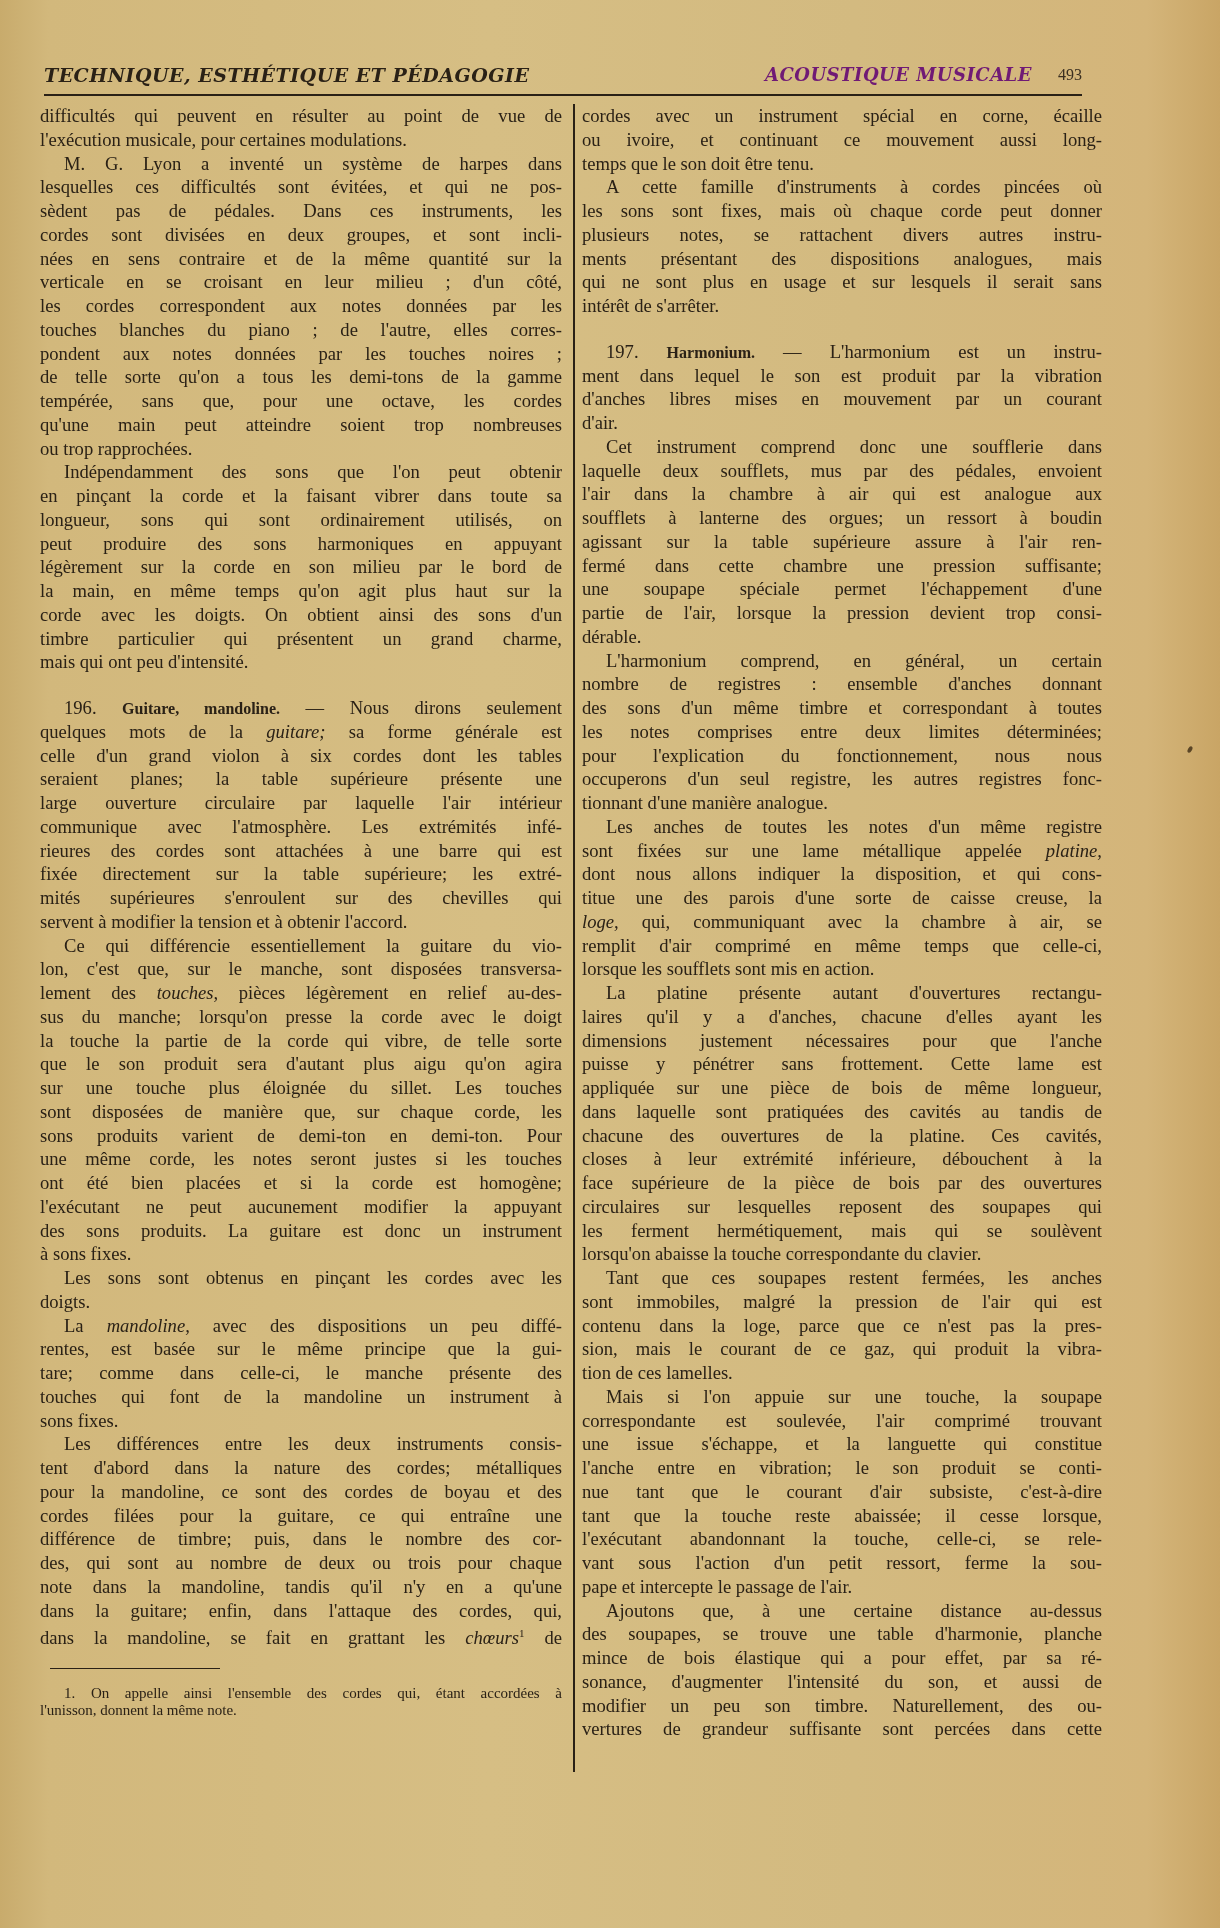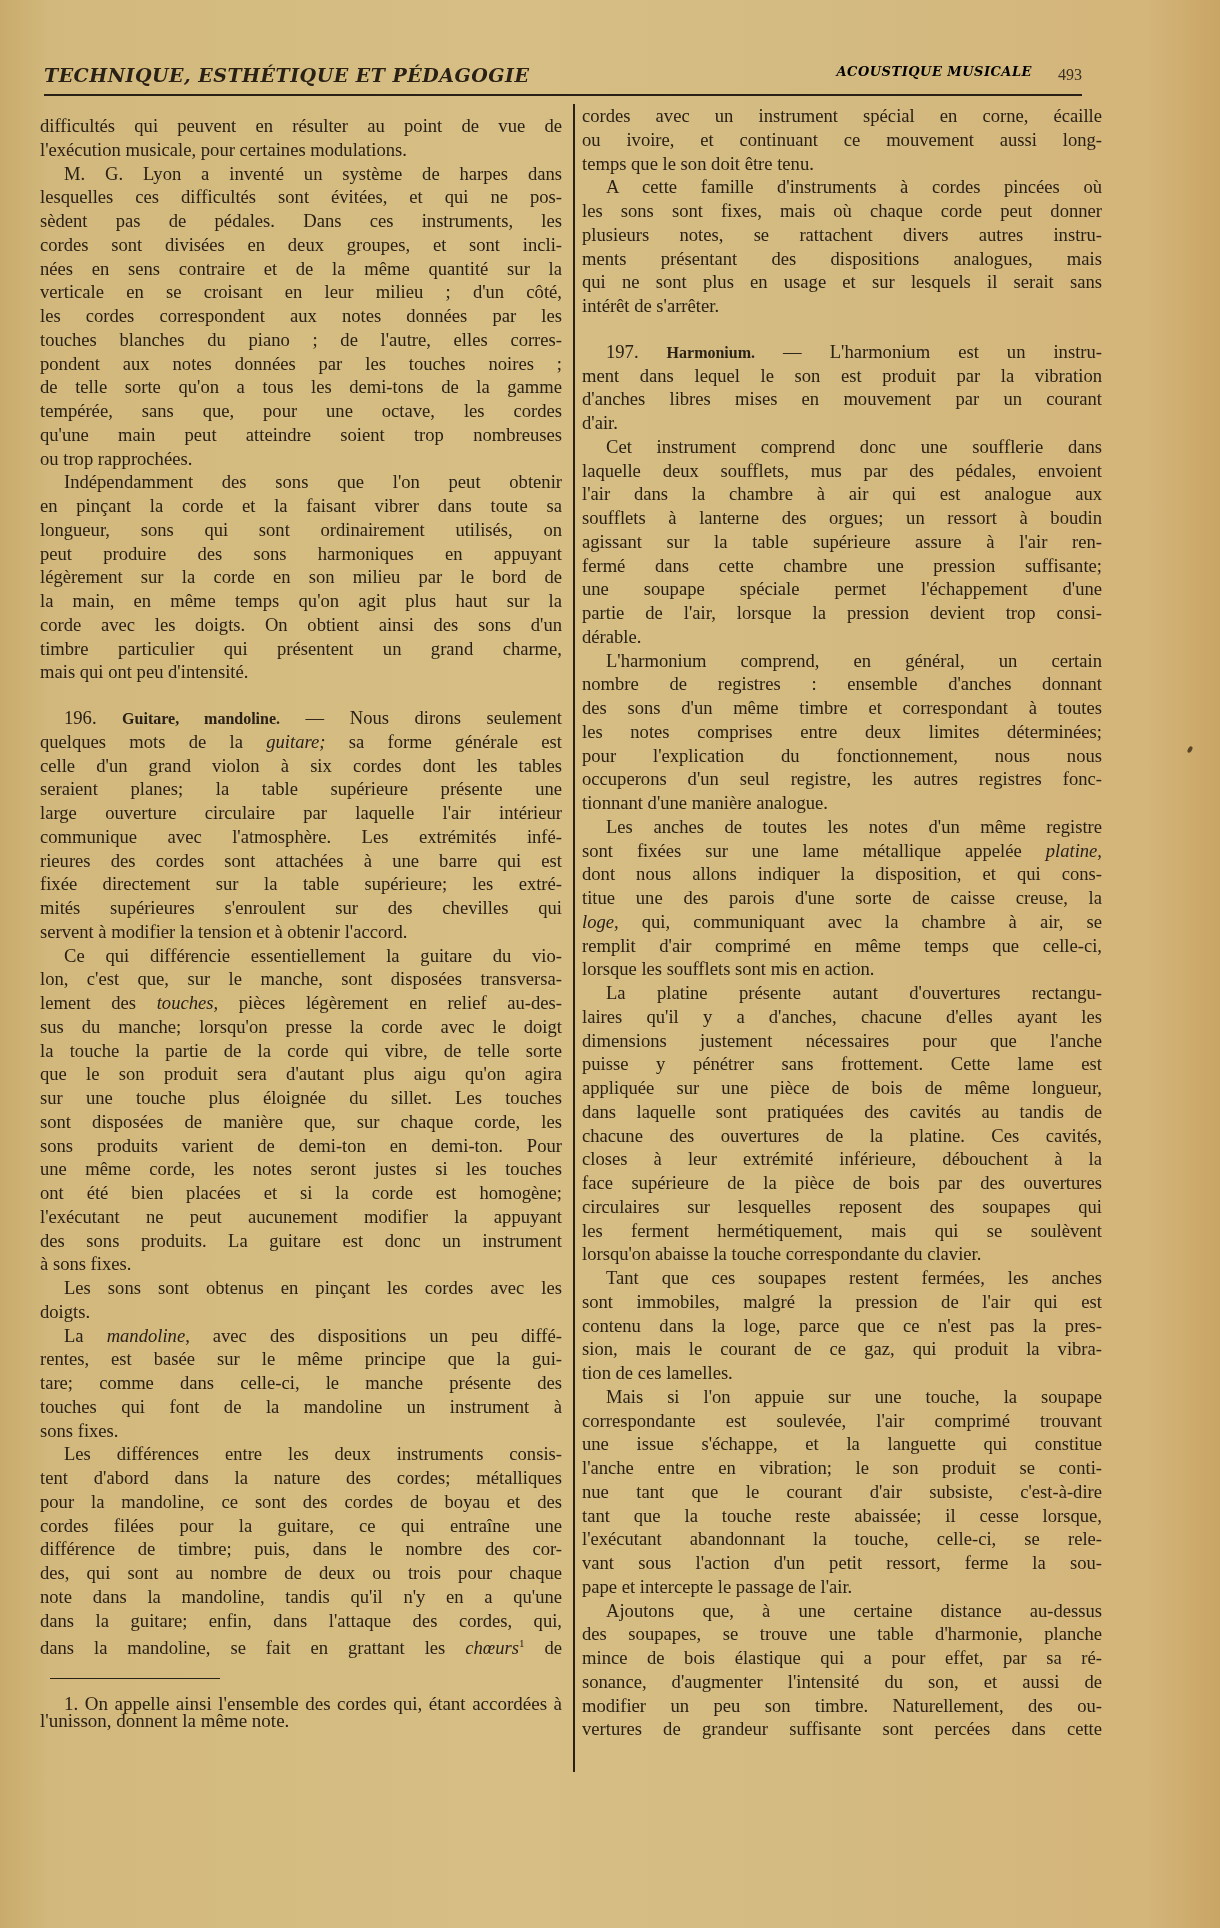--- a/index.html
+++ b/index.html
@@ -16,48 +16,48 @@
     border-bottom: 2px solid #2a2116;
   }
   .rh-left {
     position: absolute; left: 0; top: 4px;
     font-family: "DejaVu Serif", serif; font-style: italic; font-weight: bold;
     font-size: 19px; letter-spacing: 0.5px; color: #2a2116;
   }
   .rh-right {
     position: absolute; right: 50px; top: 4px;
     font-family: "DejaVu Serif", serif; font-style: italic; font-weight: bold;
-    font-size: 13px; letter-spacing: 0.5px; color: #000000;
+    font-size: 18px; letter-spacing: 0.5px; color: #701a75;
   }
   .rh-page {
     position: absolute; right: 0; top: 6px; font-size: 16px; color: #3a2f20;
   }
   .col {
     position: absolute; top: 104px;
     font-family: "Liberation Serif", serif;
     font-size: 18.6px; line-height: 23.75px;
   }
-  .col-left { left: 40px; width: 522px; margin-top: 10px; }
+  .col-left { left: 40px; width: 522px; }
   .col-right { left: 582px; width: 520px; }
   .col-divider {
     position: absolute; left: 573px; top: 104px; width: 1.5px; height: 1668px;
     background: #2a2116;
   }
   .line {
     display: block; white-space: nowrap; text-align: justify; text-align-last: justify;
     height: 23.75px; overflow: visible;
   }
   .line.last { text-align-last: left; }
   .line.indent { padding-left: 24px; }
   .gap { height: 22px; }
   .num { }
   .bold { font-weight: bold; font-family: Liberation Serif, serif; font-size: 16px; }
   .ital { font-style: italic; }
   .fn-rule { width: 170px; height: 1.2px; background: #2a2116; margin: 22px 0 16px 10px; }
-  .footnote { font-size: 19px; line-height: 17px; }
+  .footnote { font-size: 15px; line-height: 17px; }
   .footnote .line { height: 17px; }
   .speck { position: absolute; width: 4px; height: 7px; border-radius: 50%; background: #5a4526; transform: rotate(30deg); }
 </style>
 </head>
 <body>
 
 <div class="page">
 
   <div class="running-head">
     <span class="rh-left">TECHNIQUE, ESTHÉTIQUE ET PÉDAGOGIE</span>

